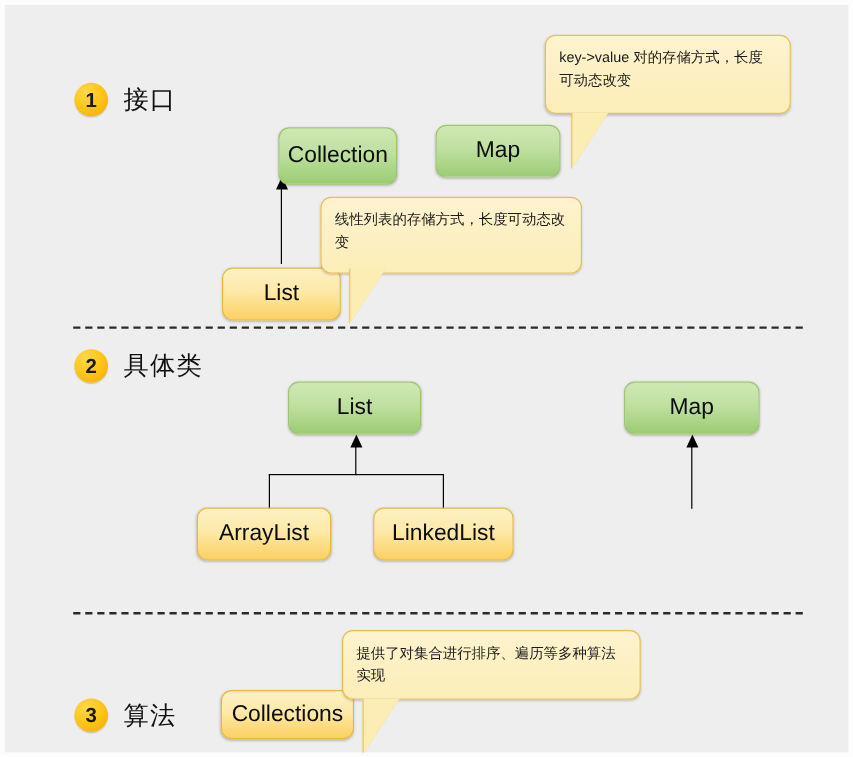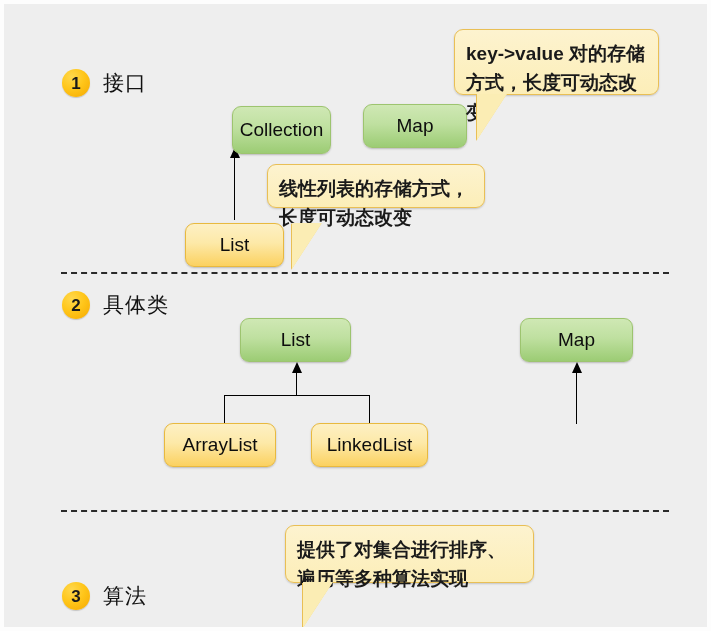--- a/index.html
+++ b/index.html
@@ -70,25 +70,24 @@
   }
 
   
   .callout {
     position: absolute;
     background: linear-gradient(to bottom, #fdf3cf 0%, #fceeb8 100%);
     border: 1px solid #e9bf55;
     border-radius: 9px;
     box-sizing: border-box;
     padding: 9px 11px;
-    font-size: 19px;
+    font-size: 12px;
     line-height: 1.55;
     color: #1a1a1a;
     box-shadow: 0 1px 2px rgba(0,0,0,0.18);
-    font-weight: bold;
   }
   .callout .tail {
     position: absolute;
     width: 0;
     height: 0;
   }
   
   .tail-dl {
     border-left: 0 solid transparent;
     border-right: 30px solid transparent;
@@ -142,21 +141,21 @@
 
   <div class="callout" style="left:450px; top:25px; width:205px; height:66px;">
     <span>key-&gt;value 对的存储方式，长度可动态改变</span>
     <span class="tail tail-dl" style="left:22px; top:64px;"></span>
   </div>
 
   <div class="node yellow" style="left:181px; top:219px; width:99px; height:44px;">
     <span>List</span>
   </div>
 
-  <div class="callout" style="left:263px; top:160px; width:218px; height:44px;">
+  <div class="callout" style="left:263px; top:160px; width:218px; height:64px;">
     <span>线性列表的存储方式，长度可动态改变</span>
     <span class="tail tail-dl" style="left:24px; top:58px;"></span>
   </div>
 
   <div class="separator" style="left:57px; top:268px; width:608px;"></div>
 
   <div class="section-head" style="left:58px; top:287px;">
     <div class="badge">2</div>
     <div class="section-title">具体类</div>
   </div>
@@ -187,19 +186,22 @@
   </div>
 
 
   <div class="separator" style="left:57px; top:506px; width:608px;"></div>
 
   <div class="section-head" style="left:58px; top:578px;">
     <div class="badge">3</div>
     <div class="section-title">算法</div>
   </div>
 
+  <div class="node yellow" style="left:180px; top:571px; width:111px; height:41px;">
+    <span>Collections</span>
+  </div>
 
   <div class="callout" style="left:281px; top:521px; width:249px; height:58px;">
     <span>提供了对集合进行排序、遍历等多种算法实现</span>
     <span class="tail tail-dl" style="left:17px; top:56px;"></span>
   </div>
 
 </div>
 
 </body></html>

